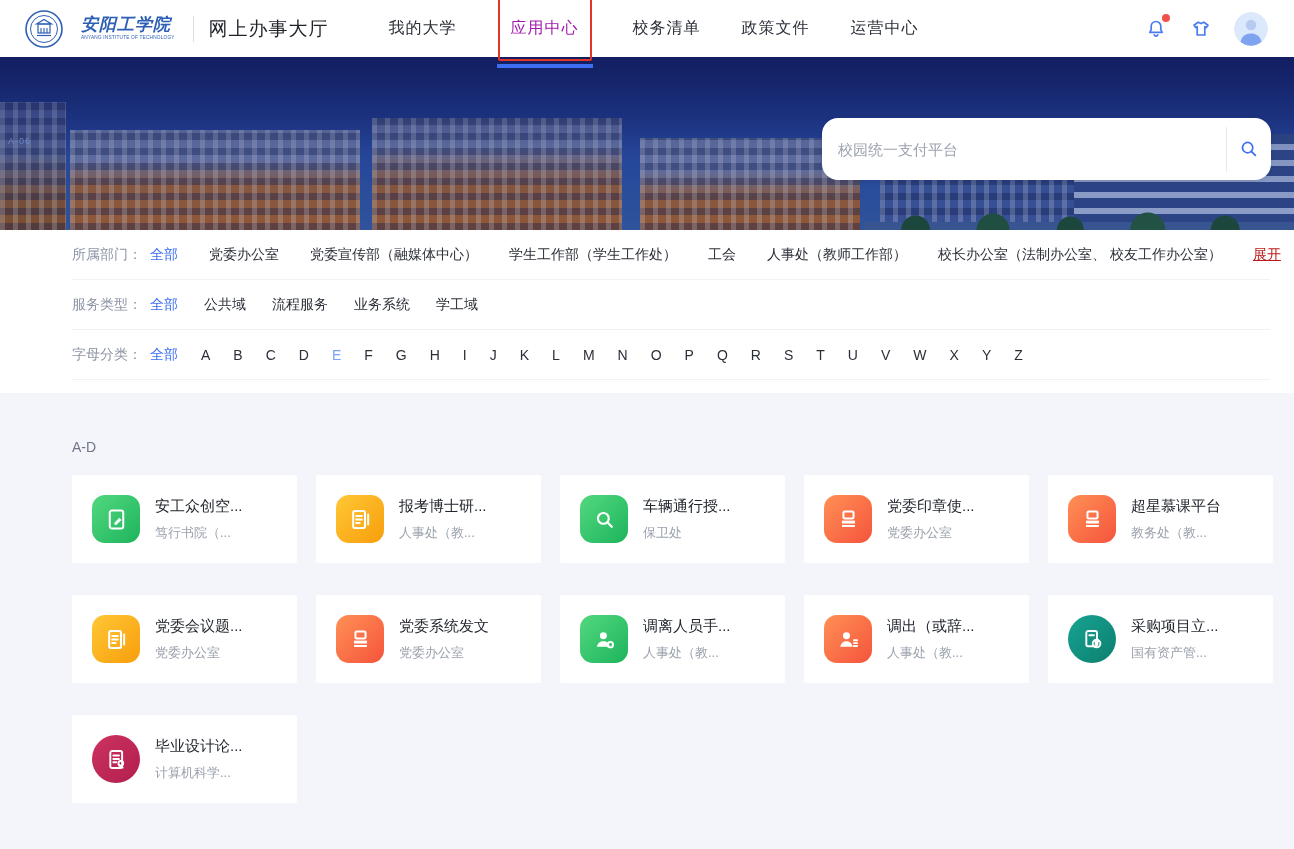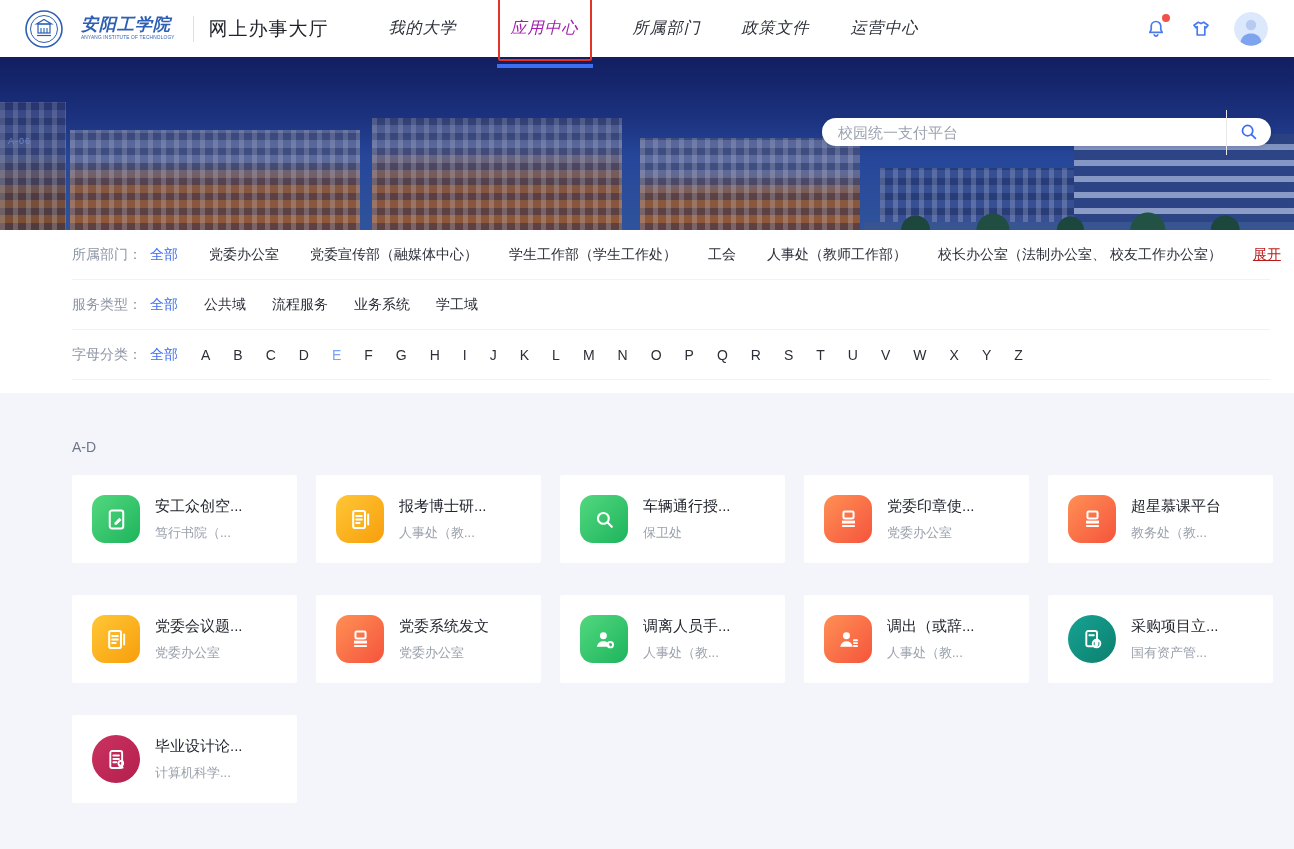--- a/index.html
+++ b/index.html
@@ -9,21 +9,21 @@
   
   header { height:57px; background:#fff; display:flex; align-items:center; padding:0 26px 0 24px; position:relative; z-index:3; }
   .logo-wrap { display:flex; align-items:center; cursor:pointer; }
   .logo-seal { width:40px; height:40px; }
   .logo-text { margin-left:17px; color:#2d5fb4; line-height:1.1; }
   .logo-cn { font-size:17px; font-weight:700; letter-spacing:1px; font-style:italic; }
   .logo-en { font-size:5px; letter-spacing:.2px; transform:scale(.95); transform-origin:left; white-space:nowrap; }
   .v-divider { width:1px; height:26px; background:#dcdfe5; margin:0 15px 0 13px; }
   .portal-title { font-size:19px; color:#1f2329; font-weight:500; letter-spacing:1px; }
   nav { display:flex; align-items:center; margin-left:60px; gap:41px; }
-  .nav-item { font-size:16px; color:#2b2f38; cursor:pointer; position:relative; letter-spacing:1px;font-style:italic; }
+  .nav-item { font-size:16px; color:#2b2f38; cursor:pointer; position:relative; letter-spacing:1px; }
   .nav-item.active { color:#a21caf; border:2px solid #e3342a; padding:20px 11px; border-radius:2px; }
   .nav-item.active::after { content:""; position:absolute; left:50%; transform:translateX(-50%); bottom:-9px; width:96px; height:4px; background:#3d6ef2; }
   .header-right { margin-left:auto; display:flex; align-items:center; gap:21px; }
   .icon-btn { position:relative; width:24px; height:24px; cursor:pointer; }
   .icon-btn svg { width:24px; height:24px; }
   .badge-dot { position:absolute; top:-3px; right:-2px; width:8px; height:8px; border-radius:50%; background:#f2504b; }
   .avatar { width:34px; height:34px; border-radius:50%; overflow:hidden; cursor:pointer; }
 
   
   .banner { height:173px; position:relative; background:linear-gradient(180deg,#16256d 0%,#20398a 35%,#2a4da0 60%,#33589f 100%); overflow:hidden; }
@@ -41,21 +41,21 @@
   .b6 .win { background:repeating-linear-gradient(0deg,rgba(235,242,255,.55) 0 6px,rgba(30,50,110,.5) 6px 16px); }
   .trees { position:absolute; bottom:0; right:0; width:430px; height:34px;
     background:radial-gradient(circle at 12% 100%, #1d4a33 0 14px, transparent 15px),
                radial-gradient(circle at 30% 100%, #215238 0 16px, transparent 17px),
                radial-gradient(circle at 48% 100%, #1d4a33 0 13px, transparent 14px),
                radial-gradient(circle at 66% 100%, #24573b 0 17px, transparent 18px),
                radial-gradient(circle at 84% 100%, #1d4a33 0 14px, transparent 15px),
                linear-gradient(0deg,#3d5a93 0 8px, transparent 8px); }
   .banner::after { content:""; position:absolute; inset:0; background:linear-gradient(180deg,rgba(14,24,85,.5) 0%,rgba(25,50,130,.22) 55%,rgba(25,50,130,.12) 100%); pointer-events:none; }
 
-  .search-box { position:absolute; right:23px; top:61px; width:449px; height:28px; background:#fff; border-radius:16px; display:flex; align-items:center; z-index:2; box-shadow:0 1px 4px rgba(0,0,0,.12); }
+  .search-box { position:absolute; right:23px; top:61px; width:449px; height:62px; background:#fff; border-radius:16px; display:flex; align-items:center; z-index:2; box-shadow:0 1px 4px rgba(0,0,0,.12); }
   .search-box input { flex:1; border:none; outline:none; height:100%; padding:0 16px; font-size:15px; color:#333; font-family:inherit; background:transparent; }
   .search-box input::placeholder { color:#9ca3af; }
   .search-sep { width:1px; height:45px; background:#e9e9ec; }
   .search-btn { width:44px; height:100%; border:none; background:transparent; display:flex; align-items:center; justify-content:center; cursor:pointer; }
 
   
   .filters { background:#fff; padding-bottom:13px; }
   .filter-row { display:flex; align-items:center; min-height:50px; margin:0 24px 0 72px; border-bottom:1px solid #f1f2f5; }
   .filter-label { color:#8d95a5; font-size:14px; margin-right:8px; flex:none; }
   .filter-option { font-size:14px; color:#2b2f38; margin-right:31px; cursor:pointer; white-space:nowrap; }
@@ -94,21 +94,21 @@
     <div class="logo-text">
       <div class="logo-cn">安阳工学院</div>
       <div class="logo-en">ANYANG INSTITUTE OF TECHNOLOGY</div>
     </div>
   </div>
   <div class="v-divider"></div>
   <div class="portal-title">网上办事大厅</div>
   <nav id="main-nav">
       <a class="nav-item">我的大学</a>
       <a class="nav-item active">应用中心</a>
-      <a class="nav-item">所属部门</a>
+      <a class="nav-item">校务清单</a>
       <a class="nav-item">政策文件</a>
       <a class="nav-item">运营中心</a>
     </nav>
   <div class="header-right">
     <div class="icon-btn">
       <svg viewBox="0 0 24 24" fill="none" stroke="#4a7af0" stroke-width="1.7" stroke-linecap="round" stroke-linejoin="round">
         <path d="M12 4.5a4.8 4.8 0 0 1 4.8 4.8v3.4l1.4 2.6H5.8l1.4-2.6V9.3A4.8 4.8 0 0 1 12 4.5z"></path>
         <path d="M10.2 17.8a1.9 1.9 0 0 0 3.6 0"></path>
       </svg>
       <span class="badge-dot"></span>

